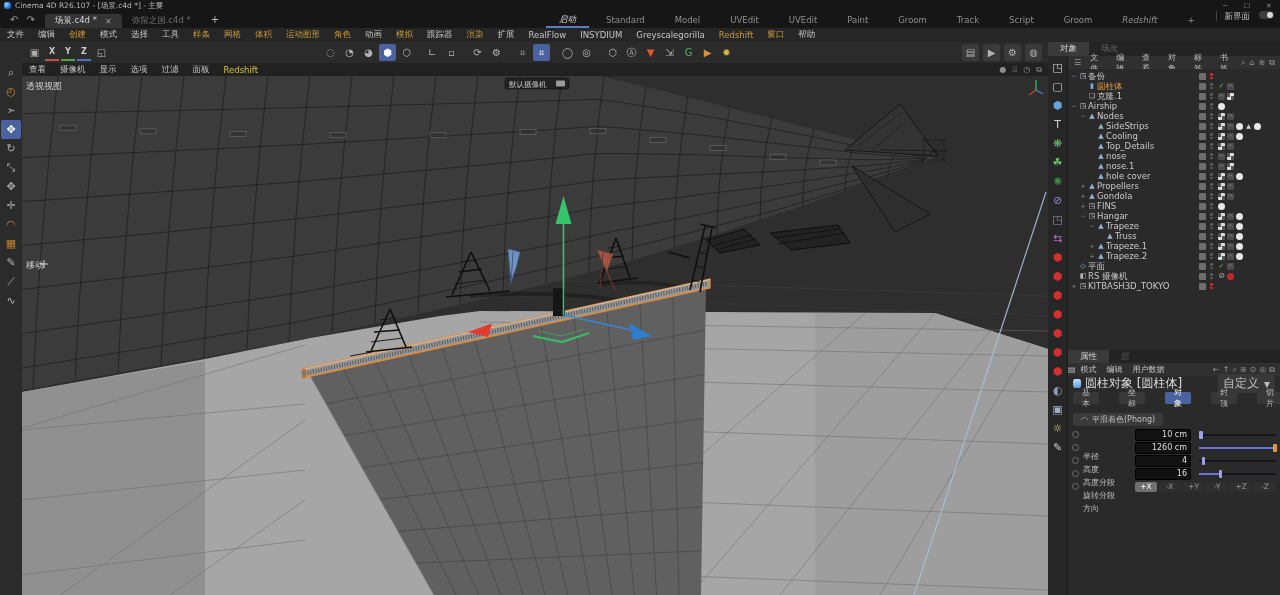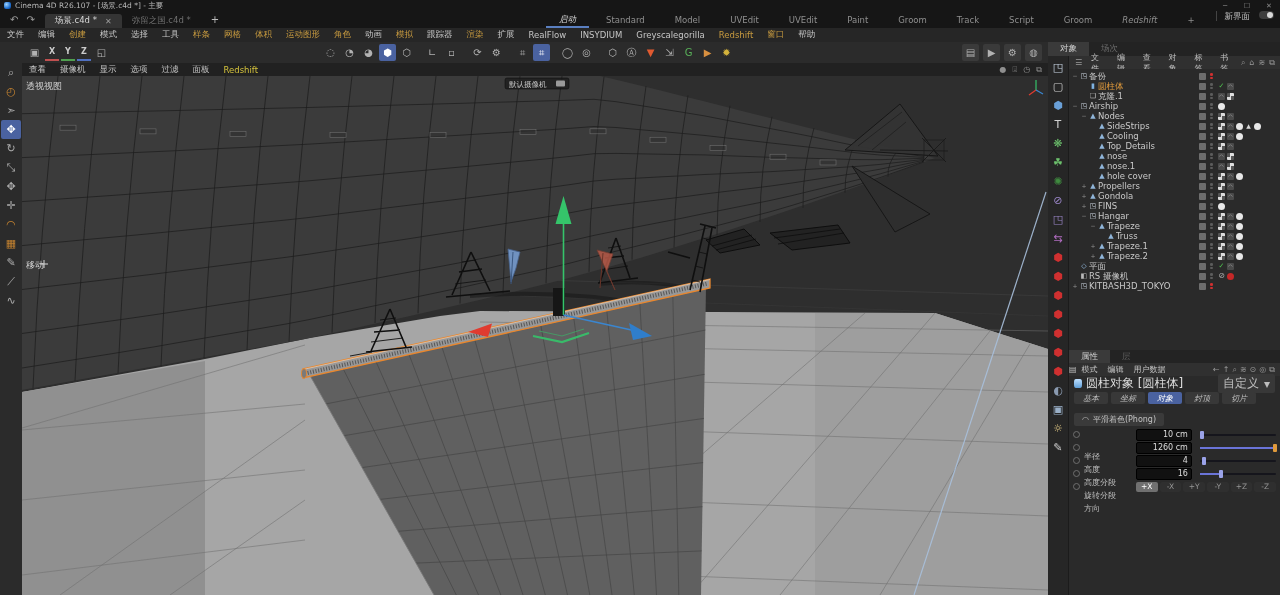--- a/index.html
+++ b/index.html
@@ -86,21 +86,21 @@
   
   .attr-tabs{height:13px;display:flex;align-items:center;font-size:8.5px;background:#232323;margin-top:27px;}
   .attr-tab{padding:0 12px;height:100%;display:flex;align-items:center;background:#3a3a3a;color:#cfcfcf;}
   .attr-tab.dim{background:transparent;color:#5e5e5e;}
   .attr-menu{height:13px;display:flex;align-items:center;font-size:8px;background:#303030;}
   .attr-menu .mi{padding:0 5px;}
   .attr-menu .ricons{margin-left:auto;display:flex;gap:3px;padding-right:5px;color:#9a9a9a;}
   .obj-row{height:15px;display:flex;align-items:center;font-size:12px;padding:0 5px;gap:4px;}
   .cyl-ic{width:8px;height:9px;background:linear-gradient(#bfe0ff,#5f9fd8);border-radius:2px/3px;flex:none;}
   .preset{margin-left:auto;background:#383838;border-radius:2px;padding:1px 5px;color:#bdbdbd;display:flex;gap:5px;align-items:center;}
-  .atabs{display:flex;gap:3px;padding:1px 5px;height:12px;font-style:italic;}
+  .atabs{display:flex;gap:20px;padding:1px 5px;height:12px;}
   .atab{background:#383838;border-radius:2px;padding:0 9px;font-size:8px;color:#bdbdbd;display:flex;align-items:center;}
   .atab.active{background:#4a62a0;color:#fff;}
   .phong-row{padding:2px 5px;}
   .phong-btn{display:inline-flex;gap:4px;background:#3a3a3a;border-radius:2px;padding:1px 8px;font-size:8px;color:#c2c2c2;align-items:center;}
   .sec-title{font-size:8.5px;color:#d8d8d8;padding:4px 5px 2px 5px;}
   .fld{height:13px;display:flex;align-items:center;font-size:8px;padding:0 4px;gap:4px;}
   .fld .dot{width:5px;height:5px;border:1px solid #6e6e6e;border-radius:50%;flex:none;}
   .fld .lbl{width:48px;color:#c0c0c0;flex:none;margin-top:44px;}
   .fld .box{width:48px;height:10px;background:#111;border:1px solid #000;border-radius:2px;color:#ddd;text-align:right;padding:0 3px;line-height:10px;flex:none;}
   .fld .track{flex:1;height:2px;background:#15151c;border-radius:1px;position:relative;margin-left:4px;}

